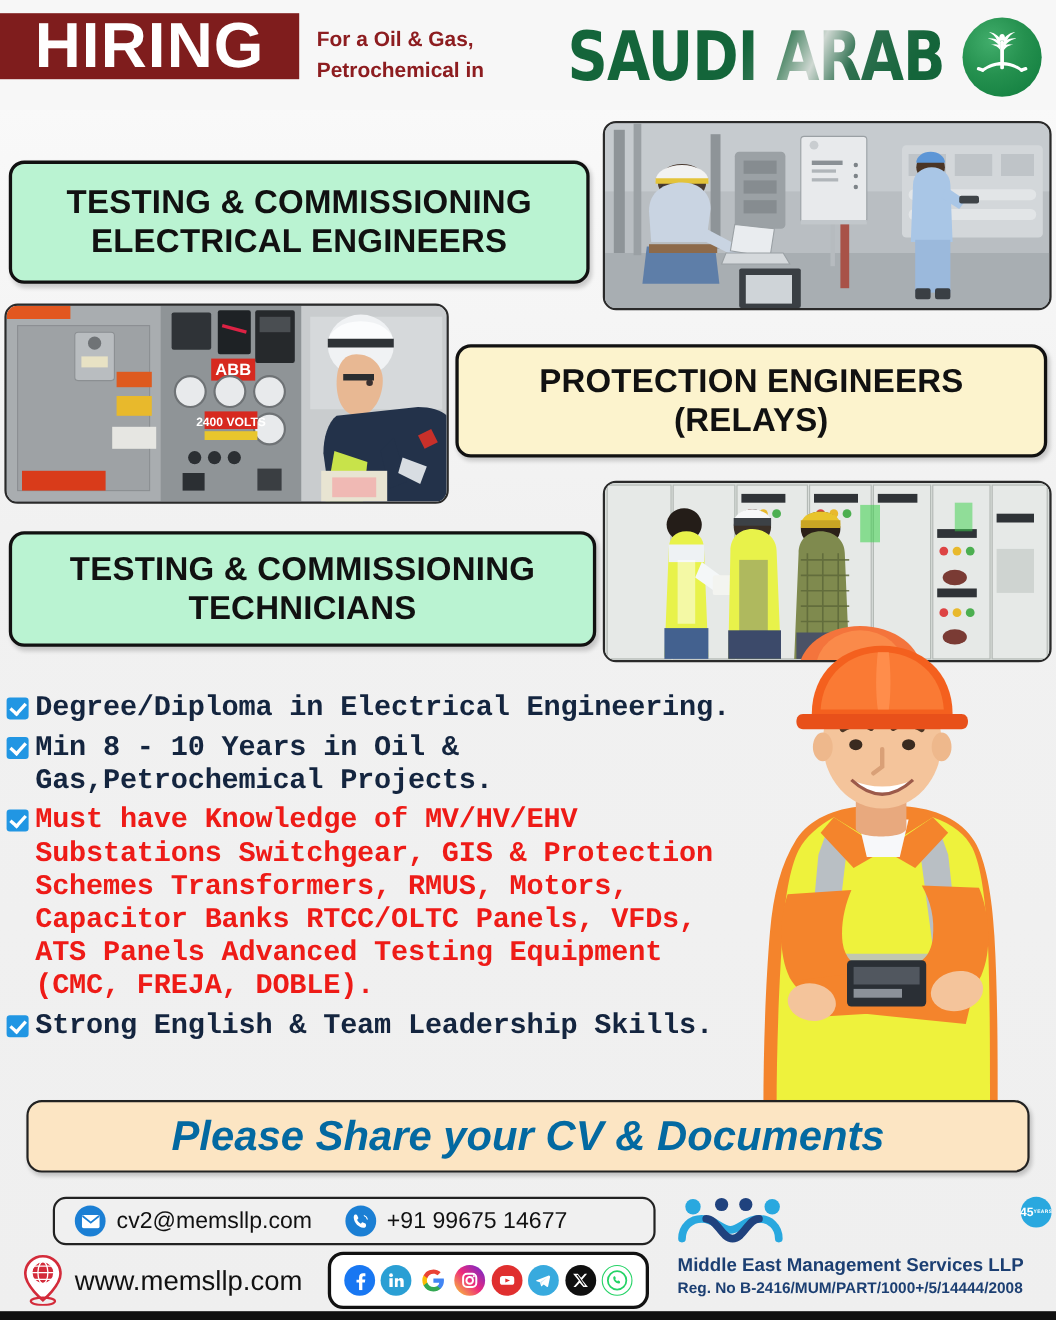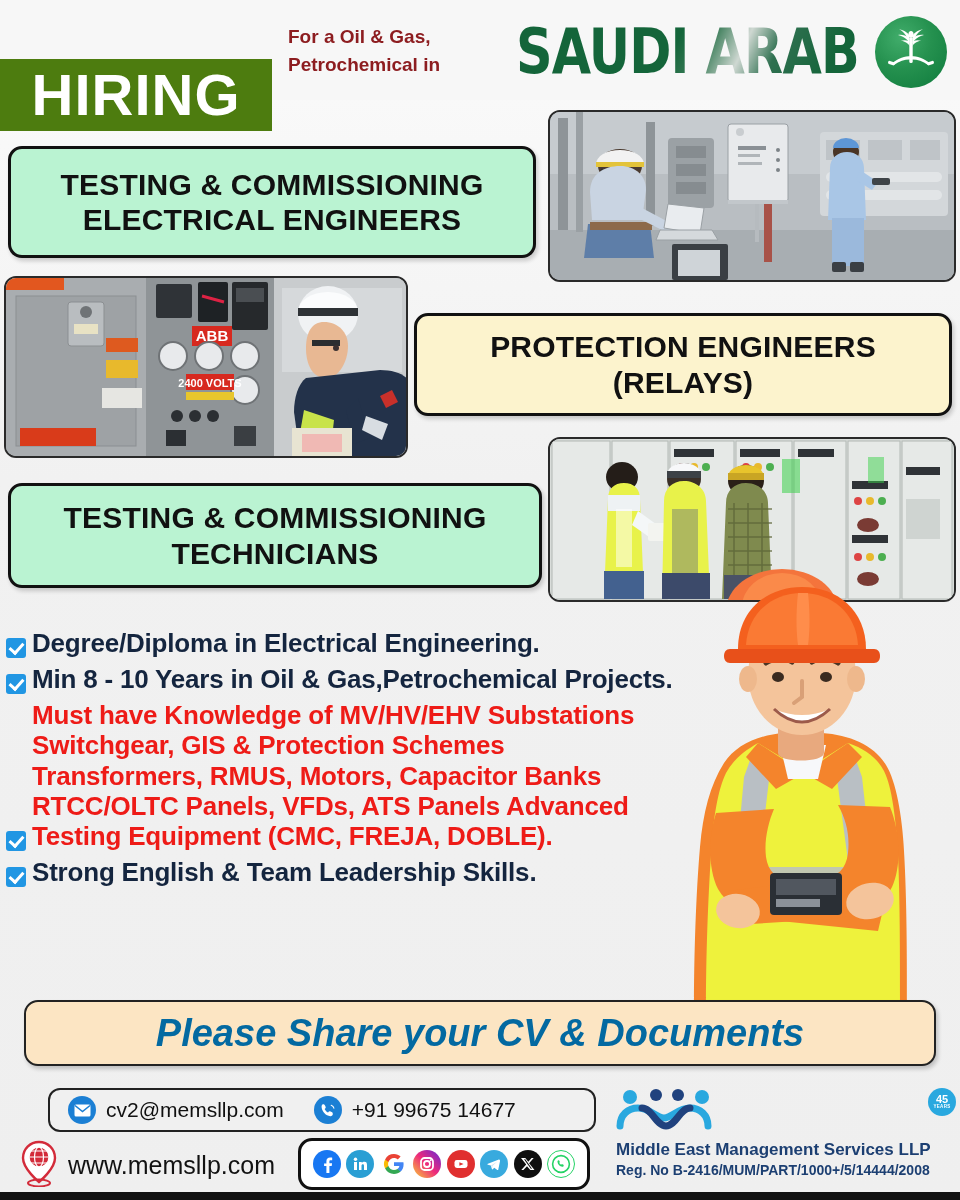--- a/index.html
+++ b/index.html
@@ -9,22 +9,22 @@
     background: #f2f2f2; overflow: hidden;
   }
   #poster {
     position: relative; width: 960px; height: 1200px;
     background: linear-gradient(180deg,#fbfbfb 0%,#f1f1f1 40%,#efefef 100%);
   }
 
   
   #header { position:absolute; left:0; top:0; width:960px; height:100px;
             background:#f7f7f7; }
-  #hiring-block { position:absolute; left:0; top:12px; width:272px; height:72px;
-            background:#4d7c0f; display:flex; align-items:center; justify-content:center;margin-top:47px; }
+  #hiring-block { position:absolute; left:0; top:12px; width:272px; height:60px;
+            background:#7f1d1d; display:flex; align-items:center; justify-content:center; }
   #hiring-text { color:#fff; font-size:58px; font-weight:700; letter-spacing:1px;
             line-height:1; font-family:"Liberation Sans", sans-serif; }
   #subtitle { position:absolute; left:288px; top:23px; width:225px;
             color:#8d1d20; font-size:19px; font-weight:700; line-height:1.45; }
   #saudi-word { position:absolute; left:516px; top:16px; width:345px; height:70px;
             display:flex; align-items:center; overflow:hidden; }
   #saudi-word .wm {
             font-size:62px; font-weight:700; letter-spacing:-1px;
             color:#14653a; transform:scaleX(.82); transform-origin:left center;
             font-family:"DejaVu Sans", sans-serif;
@@ -56,21 +56,21 @@
                letter-spacing:.2px; }
   #pill-tc-eng   { left:8px;   top:146px; width:528px; height:112px; background:#baf3d2; }
   #pill-prot-eng { left:414px; top:313px; width:538px; height:103px; background:#fcf3cd; }
   #pill-tc-tech  { left:8px;   top:483px; width:534px; height:105px; background:#baf3d2; }
 
   
   #worker { position:absolute; left:646px; top:567px; width:314px; height:440px; }
 
   
   #requirements { position:absolute; left:6px; top:628px; width:672px; }
-  .req { display:flex; align-items:flex-end; margin-bottom:6px; }
+  .req { display:flex; align-items:flex-start; margin-bottom:6px;font-family:Liberation Mono, monospace; }
   .req-check { flex:0 0 auto; width:20px; height:20px; margin:6px 6px 0 0;
                background:#2196e3; border-radius:3px; position:relative; }
   .req-check::after { content:""; position:absolute; left:6px; top:2px;
                width:6px; height:11px; border:solid #fff; border-width:0 3px 3px 0;
                transform:rotate(42deg); }
   .req-text { font-size:26px; font-weight:700; line-height:1.16;
               color:#14253f; letter-spacing:-.2px; }
   .req-text.red { color:#ee1b17; }
 
   
@@ -90,21 +90,21 @@
          display:flex; align-items:center; justify-content:center; flex:0 0 auto; }
   .contact-item .tx { font-size:21px; color:#111; margin-left:10px; white-space:nowrap; }
 
   #logo-block { position:absolute; left:608px; top:4px; width:348px; height:106px; }
   #logo-mark { position:absolute; left:8px; top:4px; }
   #logo-word { position:absolute; left:110px; top:2px; font-size:52px; font-weight:700;
          letter-spacing:-1px; line-height:1; color:#20427e; }
   #logo-word .e { color:#29a8df; }
   #badge-45 { position:absolute; left:320px; top:6px; width:28px; height:28px;
          border-radius:50%; background:#29a8df; color:#fff; display:flex;
-         flex-direction:column; align-items:center; justify-content:center; }
+         flex-direction:row; align-items:center; justify-content:center; }
   #badge-45 .b1 { font-size:11px; font-weight:700; line-height:1; }
   #badge-45 .b2 { font-size:4.5px; font-weight:700; line-height:1; letter-spacing:.3px; }
   #logo-sub { position:absolute; left:8px; top:58px; font-size:17px; font-weight:700;
          color:#1c3f72; white-space:nowrap; }
   #logo-reg { position:absolute; left:8px; top:80px; font-size:14px; font-weight:700;
          color:#1c3f72; white-space:nowrap; }
 
   #web-row { position:absolute; left:18px; top:58px; width:580px; height:58px;
          display:flex; align-items:center; }
   #web-text { font-size:25px; font-weight:400; color:#111; margin-left:8px; }

